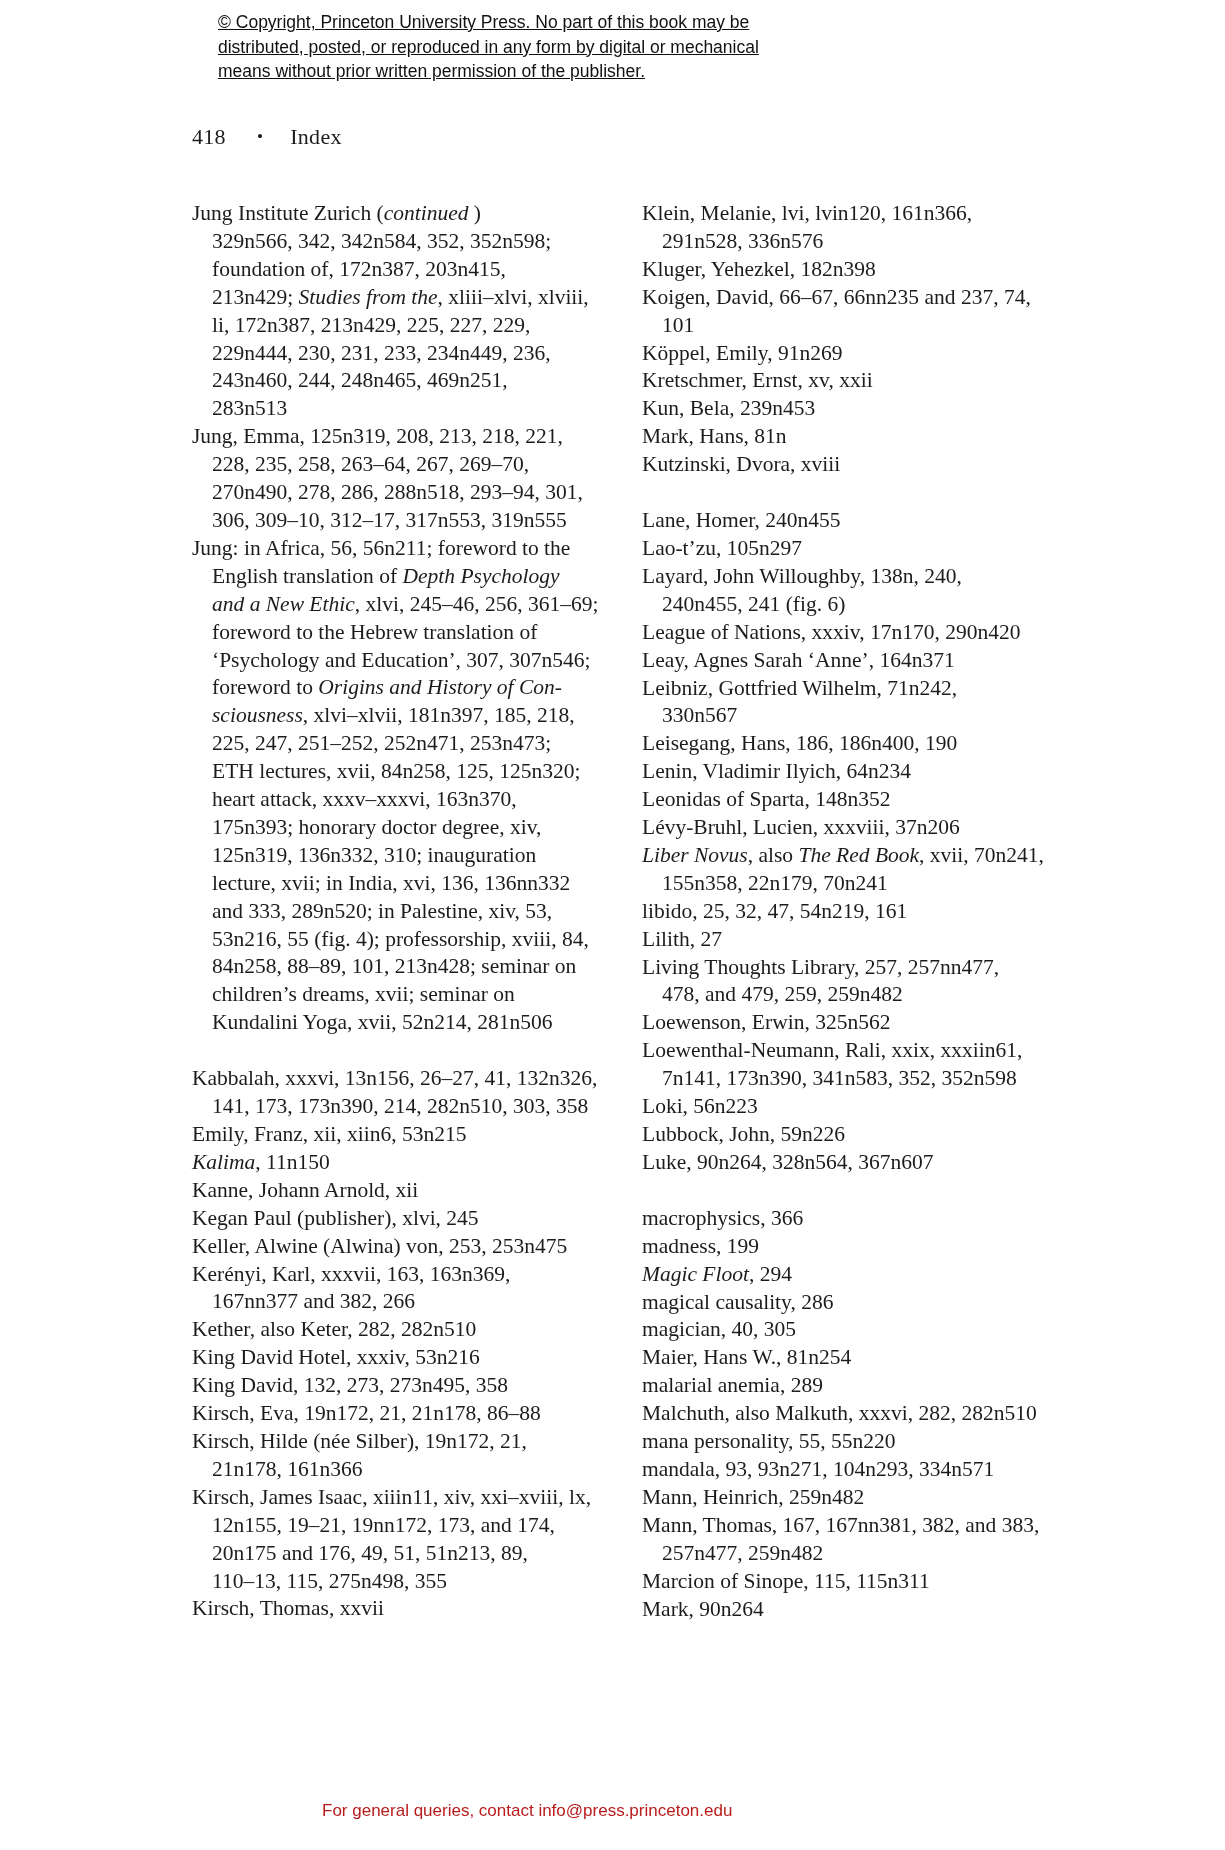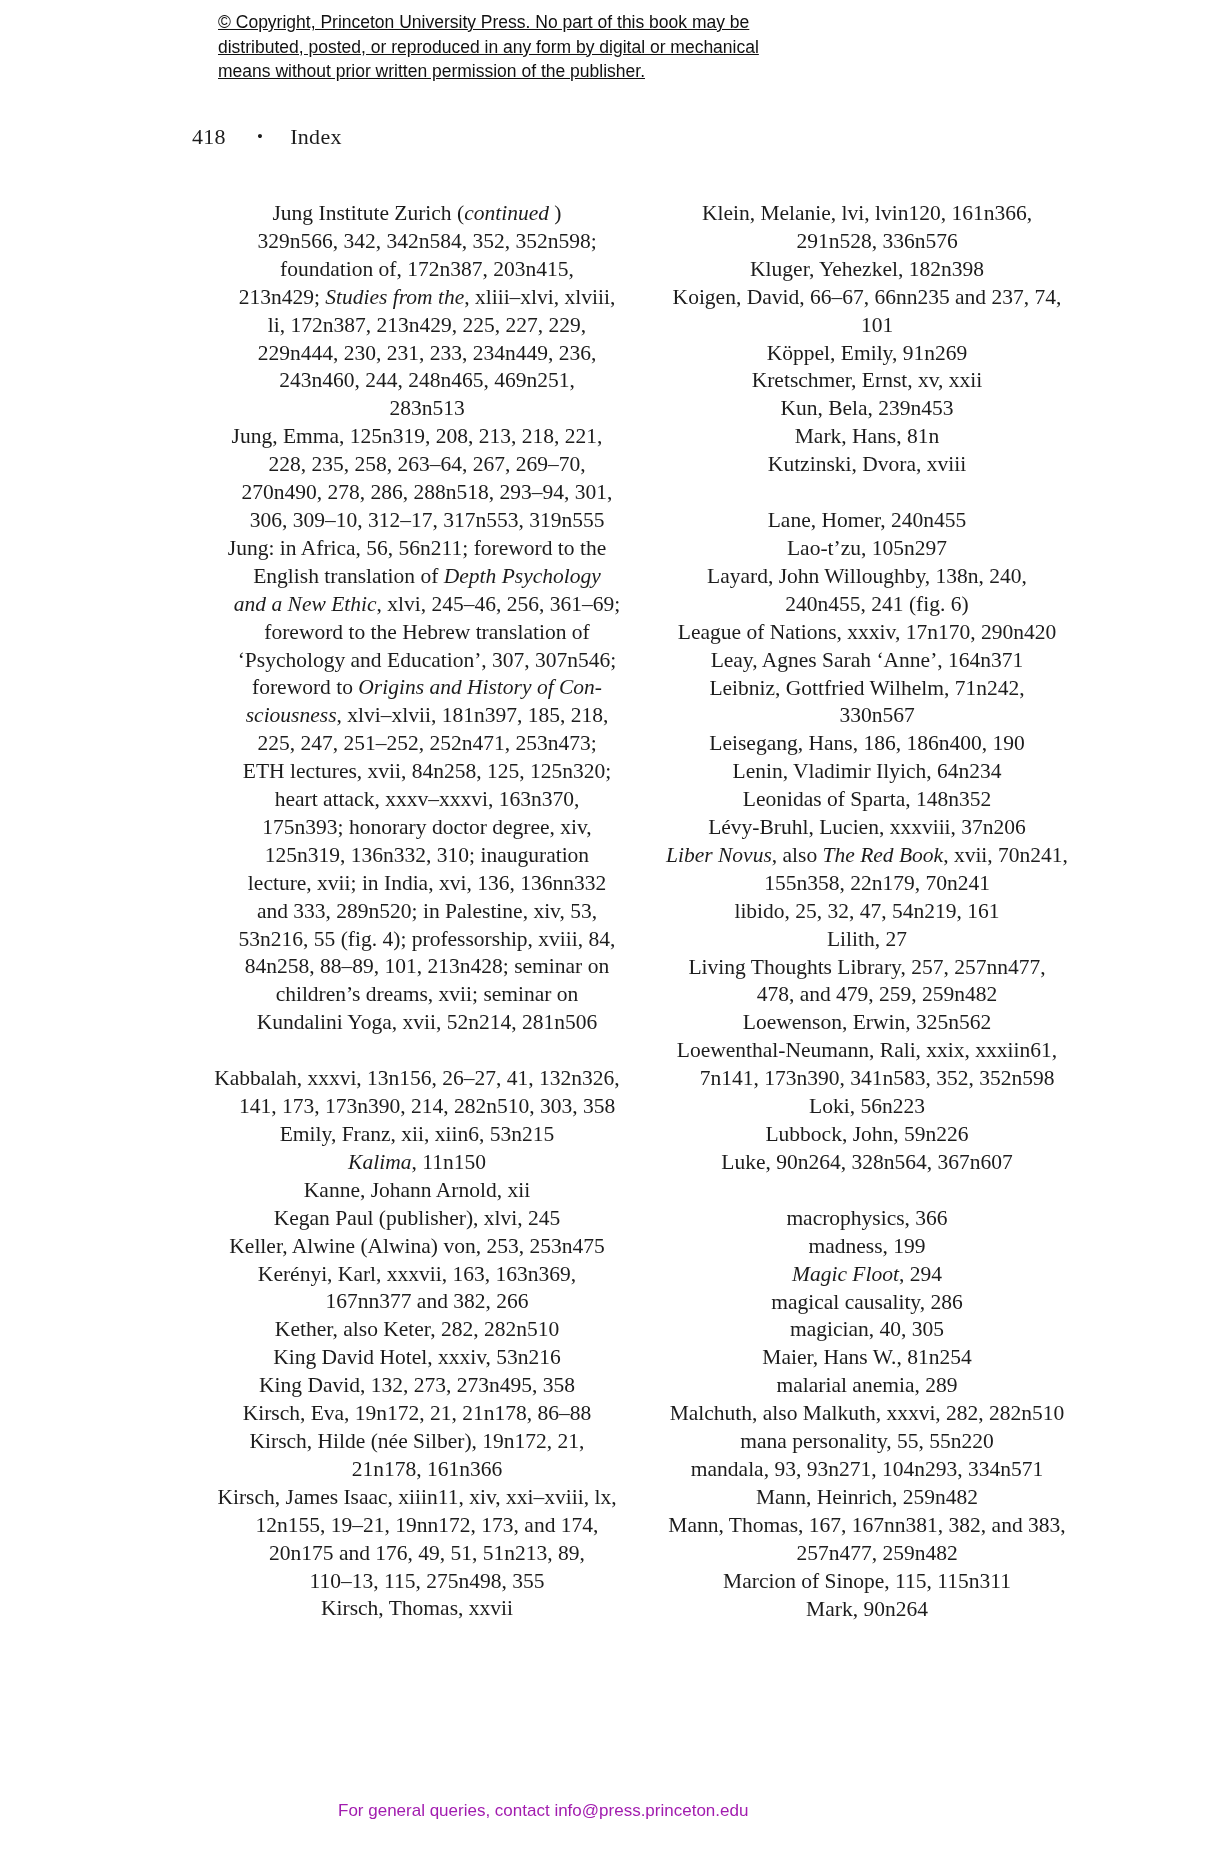--- a/index.html
+++ b/index.html
@@ -21,33 +21,32 @@
     position: absolute; left: 192px; top: 124px;
     font-size: 22px; letter-spacing: 0.3px;
   }
   .page-header .bullet {
     display: inline-block; margin: 0 27px 0 31px;
     font-size: 17px; vertical-align: 2px;
   }
   .columns {
     position: absolute; left: 192px; top: 200px;
     display: flex;
-    text-align: center;
   }
   .col { width: 450px; }
   .index-entry {
     font-size: 21.5px; line-height: 27.9px;
     padding-left: 20px; text-indent: -20px;
     white-space: nowrap;
   }
   .index-entry.gap-before { margin-top: 28px; }
   .footer {
     position: absolute; left: 322px; top: 1801px;
     font-family: "Liberation Sans", sans-serif;
-    font-size: 17px; color: #a21caf; margin-left: 16px;
+    font-size: 17px; color: #b91c1c;
   }
 </style>
 </head>
 <body>
 
 <div class="copyright">
   <div>© Copyright, Princeton University Press. No part of this book may be</div>
   <div>distributed, posted, or reproduced in any form by digital or mechanical</div>
   <div>means without prior written permission of the publisher.</div>
 </div>

